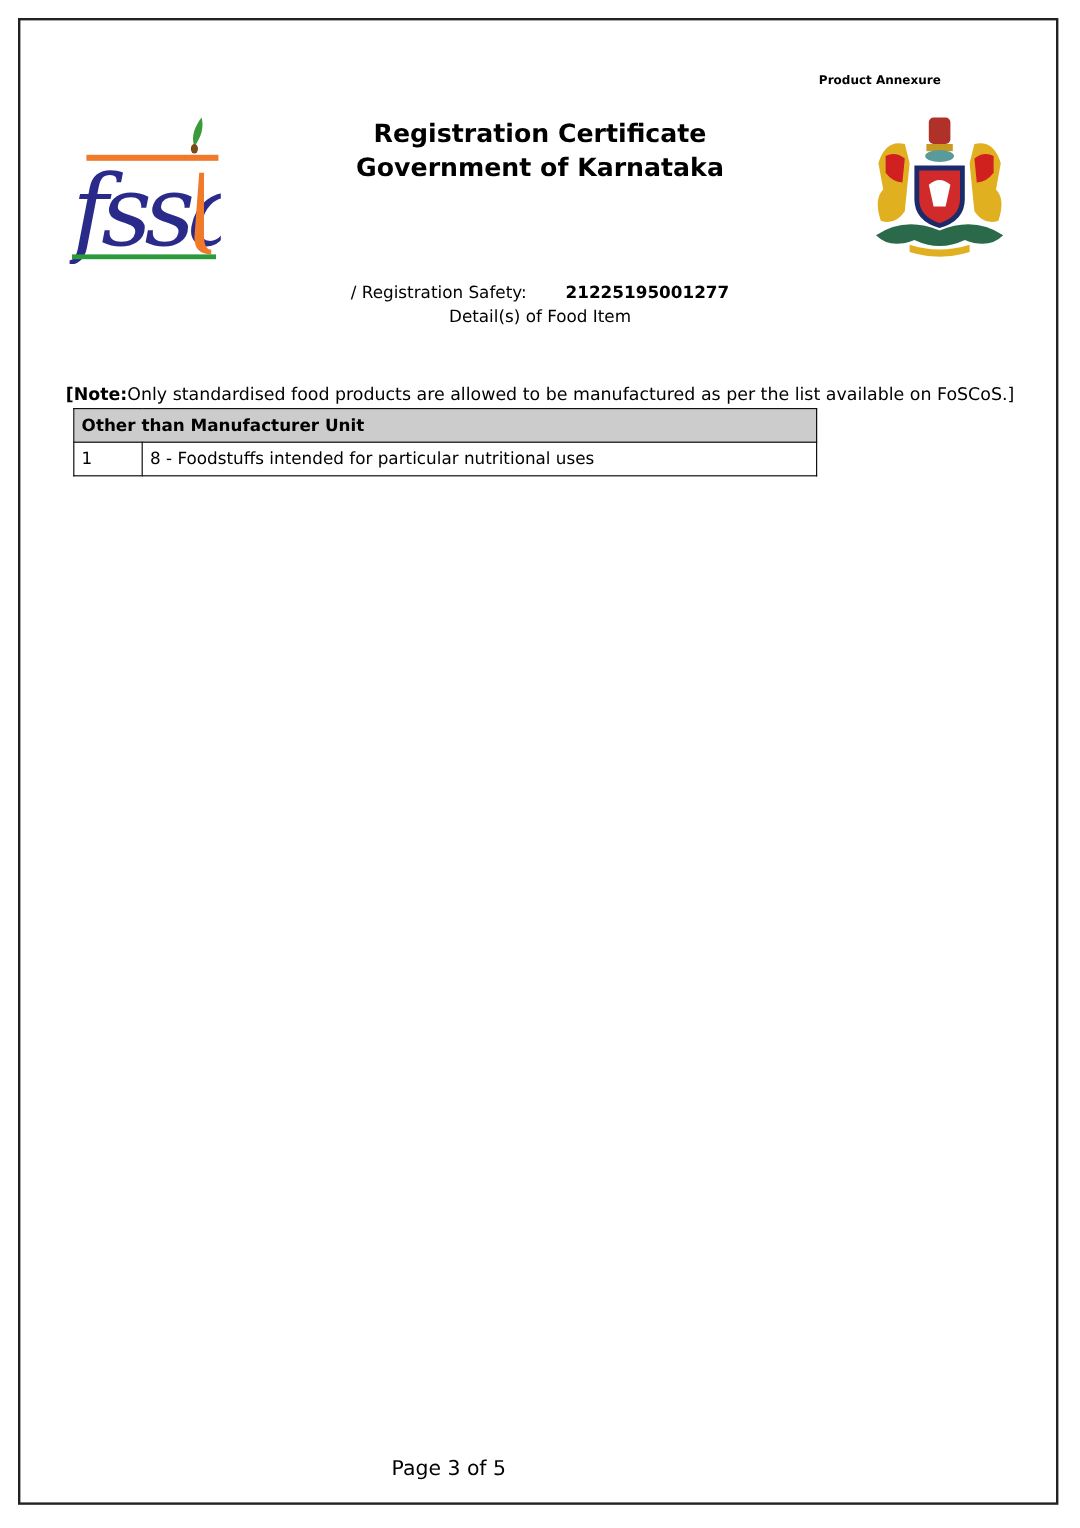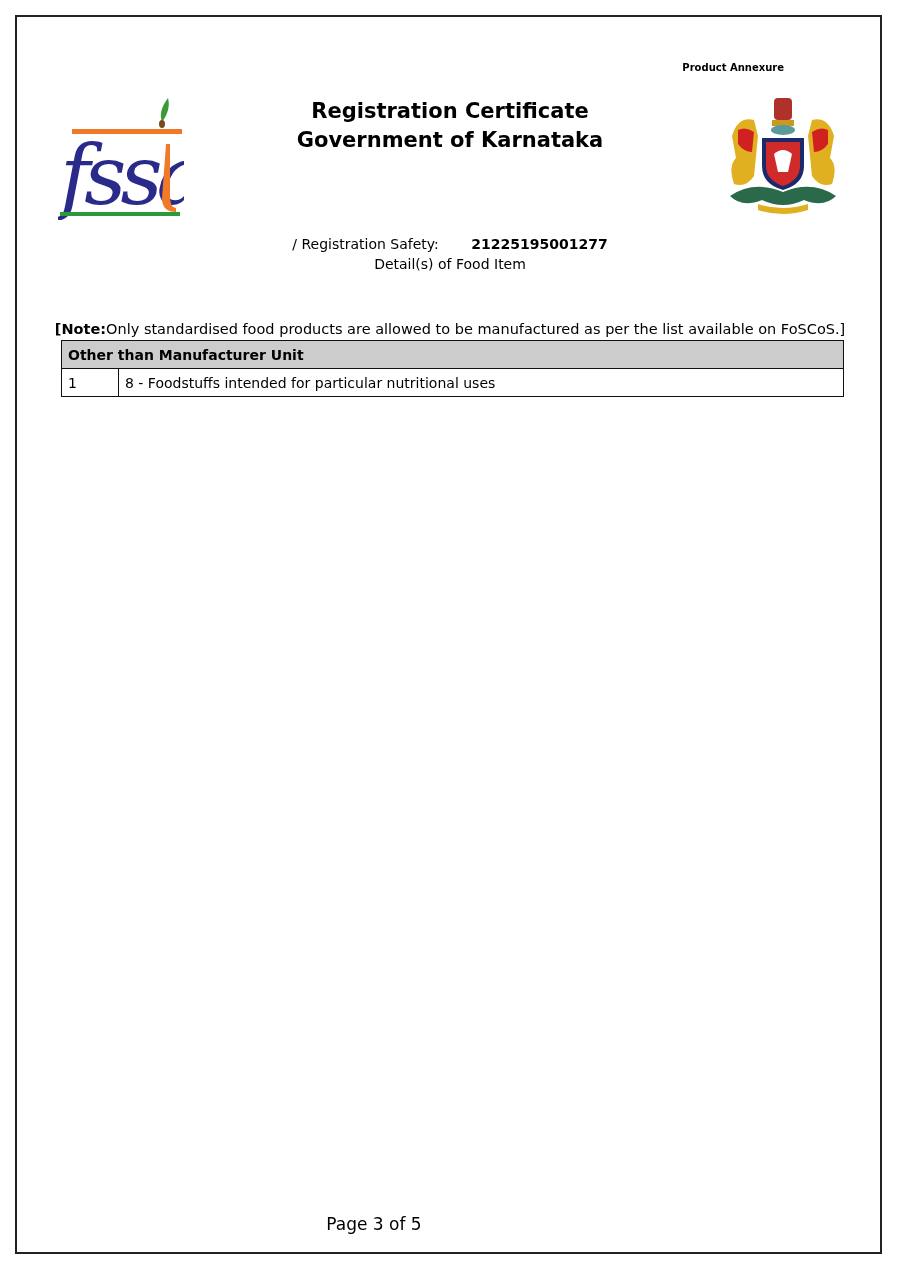--- a/index.html
+++ b/index.html
@@ -8,21 +8,21 @@
   .annex { position:absolute; top:62px; left:0; width:784px; text-align:right; font-weight:bold; font-size:10px; }
   .titles { position:absolute; top:97px; left:0; width:900px; text-align:center; font-weight:bold; }
   .t1 { font-size:21px; line-height:29px; }
   .t2 { font-size:17px; line-height:25px; }
   .logo-fssai { position:absolute; left:58px; top:96px; width:126px; height:124px; }
   .logo-kar { position:absolute; left:724px; top:96px; width:118px; height:122px; }
   .reg { position:absolute; top:234px; left:0; width:900px; text-align:center; font-size:14px; line-height:20px; }
   .reg .num { font-weight:bold; margin-left:28px; }
   .note { position:absolute; top:289px; left:0; width:900px; text-align:center; font-size:14.5px;margin-top:32px; }
   .note b { font-weight:bold; }
-  table { position:absolute; left:61px; top:340px; width:783px; border-collapse:collapse; font-size:14px; }
+  table { position:absolute; left:61px; top:340px; width:620px; border-collapse:collapse; font-size:14px; }
   td, th { border:1.5px solid #111; padding:4px 6px; text-align:left; height:19px; }
   th { background:#cccccc; font-weight:bold; }
   .c1 { width:44px; }
   .footer { position:absolute; top:1214px; left:0; width:748px; text-align:center; font-size:17px; }
 </style>
 </head>
 <body>
 
 <div class="frame"></div>
 

